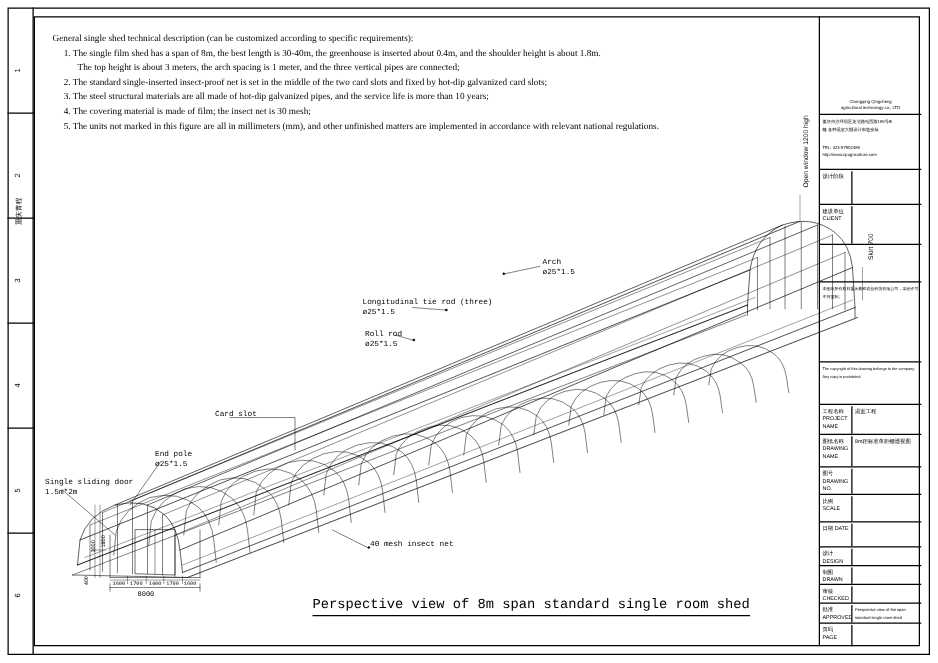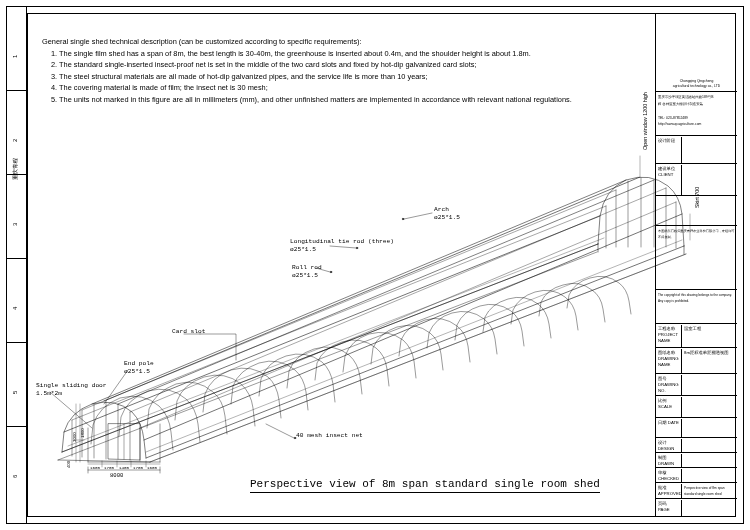--- a/index.html
+++ b/index.html
@@ -61,23 +61,23 @@
     font-size: 5.5px;
     color: #000;
     transform: rotate(-90deg);
     transform-origin: left top;
     white-space: nowrap;
   }
   
   .notes {
     position: absolute;
     left: 42px;
-    top: 36px;
+    top: 25px;
     width: 580px;
-    font-family: Liberation Sans, sans-serif;
+    font-family: Liberation Serif, serif;
     font-size: 7.4px;
     line-height: 11.6px;
     color: #000;
     white-space: nowrap;
   }
   .notes .ln { white-space: nowrap; }
   .notes .ind1 { padding-left: 9px; }
   .notes .ind2 { padding-left: 20px; }
 
   
@@ -190,20 +190,21 @@
     <div class="margin-label" style="top:304px">4</div>
     <div class="margin-label" style="top:388px">5</div>
     <div class="margin-label" style="top:472px">6</div>
   </div>
 
   <div class="vtext" style="left:12px; top:180px">重庆青程</div>
 
   <div class="notes">
     <div class="ln">General single shed technical description (can be customized according to specific requirements):</div>
     <div class="ln ind1">1. The single film shed has a span of 8m, the best length is 30-40m, the greenhouse is inserted about 0.4m, and the shoulder height is about 1.8m.</div>
+    <div class="ln ind2">The top height is about 3 meters, the arch spacing is 1 meter, and the three vertical pipes are connected;</div>
     <div class="ln ind1">2. The standard single-inserted insect-proof net is set in the middle of the two card slots and fixed by hot-dip galvanized card slots;</div>
     <div class="ln ind1">3. The steel structural materials are all made of hot-dip galvanized pipes, and the service life is more than 10 years;</div>
     <div class="ln ind1">4. The covering material is made of film; the insect net is 30 mesh;</div>
     <div class="ln ind1">5. The units not marked in this figure are all in millimeters (mm), and other unfinished matters are implemented in accordance with relevant national regulations.</div>
   </div>
 
   <svg class="svg-abs" width="750" height="530">
     <g fill="none" stroke="#000" stroke-width="0.5" stroke-linecap="round">
 
       <path d="M598 244 L600 216 Q604 190 626 180 Q650 172 668 186 Q680 196 682 214 L684 246"></path>

